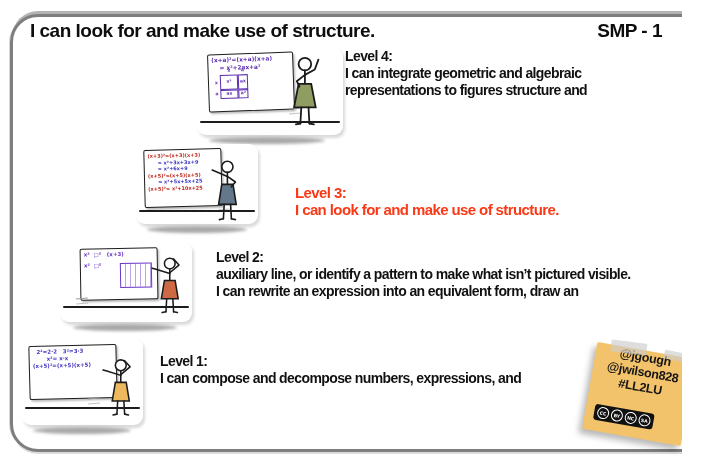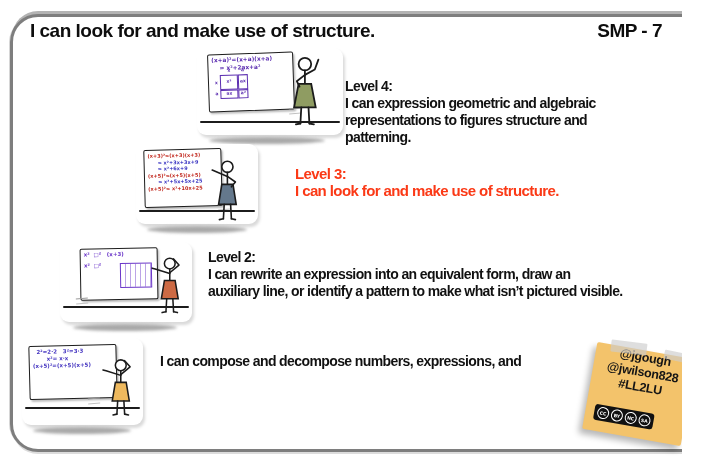--- a/index.html
+++ b/index.html
@@ -43,21 +43,21 @@
   .amlab{position:absolute;font-size:4.5px;font-weight:700;}
   .am-t1{top:-6px;left:28%;} .am-t2{top:-6px;left:76%;}
   .am-s1{left:-5px;top:24%;} .am-s2{left:-5px;top:70%;}
   
   .psquare{position:absolute;right:5px;top:14px;width:30px;height:23px;border:1.6px solid #6a35c8;
     background:repeating-linear-gradient(90deg,transparent 0 4px,rgba(106,53,200,0.45) 4px 5px);}
   
   .leveltext{position:absolute;font-weight:700;font-size:14px;line-height:17px;
     letter-spacing:-0.6px;color:#111;}
   .leveltext div{white-space:nowrap;}
-  .lvl3{font-size:15px;}
+  .lvl3{font-size:15px;margin-top:19px;}
   
   .note{position:absolute;left:589px;top:350px;width:100px;height:88px;
     transform:rotate(10deg);border-radius:2px;
     box-shadow:-3px 5px 6px rgba(0,0,0,0.28);}
   .tape{position:absolute;background:rgba(205,205,205,0.65);border-radius:1px;}
   .tape1{left:14px;top:-6px;width:36px;height:12px;transform:rotate(-3deg);}
   .tape2{right:8px;top:-4px;width:24px;height:9px;transform:rotate(2deg);}
   .note-line{font-size:12.5px;font-weight:800;text-align:center;line-height:15px;
     color:#151515;letter-spacing:-0.3px;}
   .note-line:first-child{margin-top:9px;}
@@ -68,21 +68,21 @@
     font-family:"DejaVu Sans",sans-serif;}
 </style>
 </head>
 <body>
 
 <div id="canvas">
 
   <div class="frame"></div>
 
   <div class="hdr-title">I can look for and make use of structure.</div>
-  <div class="hdr-badge">SMP - 7</div>
+  <div class="hdr-badge">SMP - 1</div>
 
   <div class="scene" style="left:197px;top:48px;width:146px;height:87px">
     <div class="board" style="left: 11px; top: 5px; width: 78px; height: 52px; transform: rotate(-2deg); font-size: 5.8px; color: rgb(91, 45, 176);">
       <div class="bline">(x+a)²=(x+a)(x+a)</div>
       <div class="bline" style="margin-left:8px">= x²+2ax+a²</div>
       <div class="amodel">
         <span class="amlab am-t1">x</span>
         <span class="amlab am-t2">a</span>
         <span class="amlab am-s1">x</span>
         <span class="amlab am-s2">a</span>
@@ -101,25 +101,24 @@
       <polyline points="31,21 42,15 46,4"></polyline>
       <line x1="27" y1="57" x2="26" y2="75"></line>
       <line x1="35" y1="57" x2="36" y2="75"></line>
       <line x1="26" y1="75" x2="21" y2="76"></line>
       <line x1="36" y1="75" x2="41" y2="76"></line>
     </svg>
     <div class="floor" style="top:73px"></div>
   </div>
   <div class="sshadow" style="left:209px;top:137px;width:116px"></div>
 
-  <div class="leveltext" style="left:345px;top:78px">
+  <div class="leveltext" style="left:345px;top:48px">
     <div>Level 4:</div>
-    <div>I can expression geometric and algebraic</div>
+    <div>I can integrate geometric and algebraic</div>
     <div>representations to figures structure and</div>
-    <div>patterning.</div>
   </div>
 
   <div class="scene" style="left:136px;top:144px;width:122px;height:80px">
     <div class="board" style="left:8px;top:5px;width:70px;height:52px;transform:rotate(-1.5deg);font-size:5px">
       <div class="bline" style="color: rgb(194, 42, 32);">(x+3)²=(x+3)(x+3)</div>
       <div class="bline" style="margin-left: 10px; color: rgb(58, 53, 194);">= x²+3x+3x+9</div>
       <div class="bline" style="margin-left: 10px; color: rgb(58, 53, 194);">= x²+6x+9</div>
       <div class="bline" style="color: rgb(194, 42, 32);">(x+5)²=(x+5)(x+5)</div>
       <div class="bline" style="margin-left: 10px; color: rgb(58, 53, 194);">= x²+5x+5x+25</div>
       <div class="bline" style="color: rgb(194, 42, 32);">(x+5)²= x²+10x+25</div>
@@ -160,24 +159,24 @@
       <polyline points="31,24 43,14 36,6"></polyline>
       <line x1="27" y1="58" x2="26" y2="75"></line>
       <line x1="35" y1="58" x2="36" y2="75"></line>
       <line x1="26" y1="75" x2="21" y2="76"></line>
       <line x1="36" y1="75" x2="41" y2="76"></line>
     </svg>
     <div class="floor" style="top:64px"></div>
   </div>
   <div class="sshadow" style="left:73px;top:324px;width:104px"></div>
 
-  <div class="leveltext" style="left:208px;top:249px">
+  <div class="leveltext" style="left:216px;top:249px">
     <div>Level 2:</div>
+    <div>auxiliary line, or identify a pattern to make what isn’t pictured visible.</div>
     <div>I can rewrite an expression into an equivalent form, draw an</div>
-    <div>auxiliary line, or identify a pattern to make what isn’t pictured visible.</div>
   </div>
 
   <div class="scene" style="left:22px;top:338px;width:121px;height:87px">
     <div class="board" style="left: 7px; top: 7px; width: 80px; height: 48px; transform: rotate(-1.5deg); font-size: 5.5px; color: rgb(68, 52, 192);">
       <div class="bline" style="margin-left:4px">2²=2·2   3²=3·3</div>
       <div class="bline" style="margin-left:14px">x²= x·x</div>
       <div class="bline">(x+5)²=(x+5)(x+5)</div>
     </div>
     <div class="tray" style="left:66px;top:60px"></div>
     <svg class="figure fig" style="left:74px;top:18px;width:48px;height:62px" viewBox="0 0 60 80">
@@ -189,20 +188,21 @@
       <line x1="27" y1="58" x2="26" y2="75"></line>
       <line x1="35" y1="58" x2="36" y2="75"></line>
       <line x1="26" y1="75" x2="21" y2="76"></line>
       <line x1="36" y1="75" x2="41" y2="76"></line>
     </svg>
     <div class="floor" style="top:69px"></div>
   </div>
   <div class="sshadow" style="left:33px;top:427px;width:98px"></div>
 
   <div class="leveltext" style="left:160px;top:353px">
+    <div>Level 1:</div>
     <div>I can compose and decompose numbers, expressions, and</div>
   </div>
 
   <div class="note" style="background-color: rgb(243, 195, 107);">
     <div class="tape tape1"></div>
     <div class="tape tape2"></div>
     <div class="note-line">@jgough</div>
     <div class="note-line">@jwilson828</div>
     <div class="note-line">#LL2LU</div>
     <div class="ccbadge">

